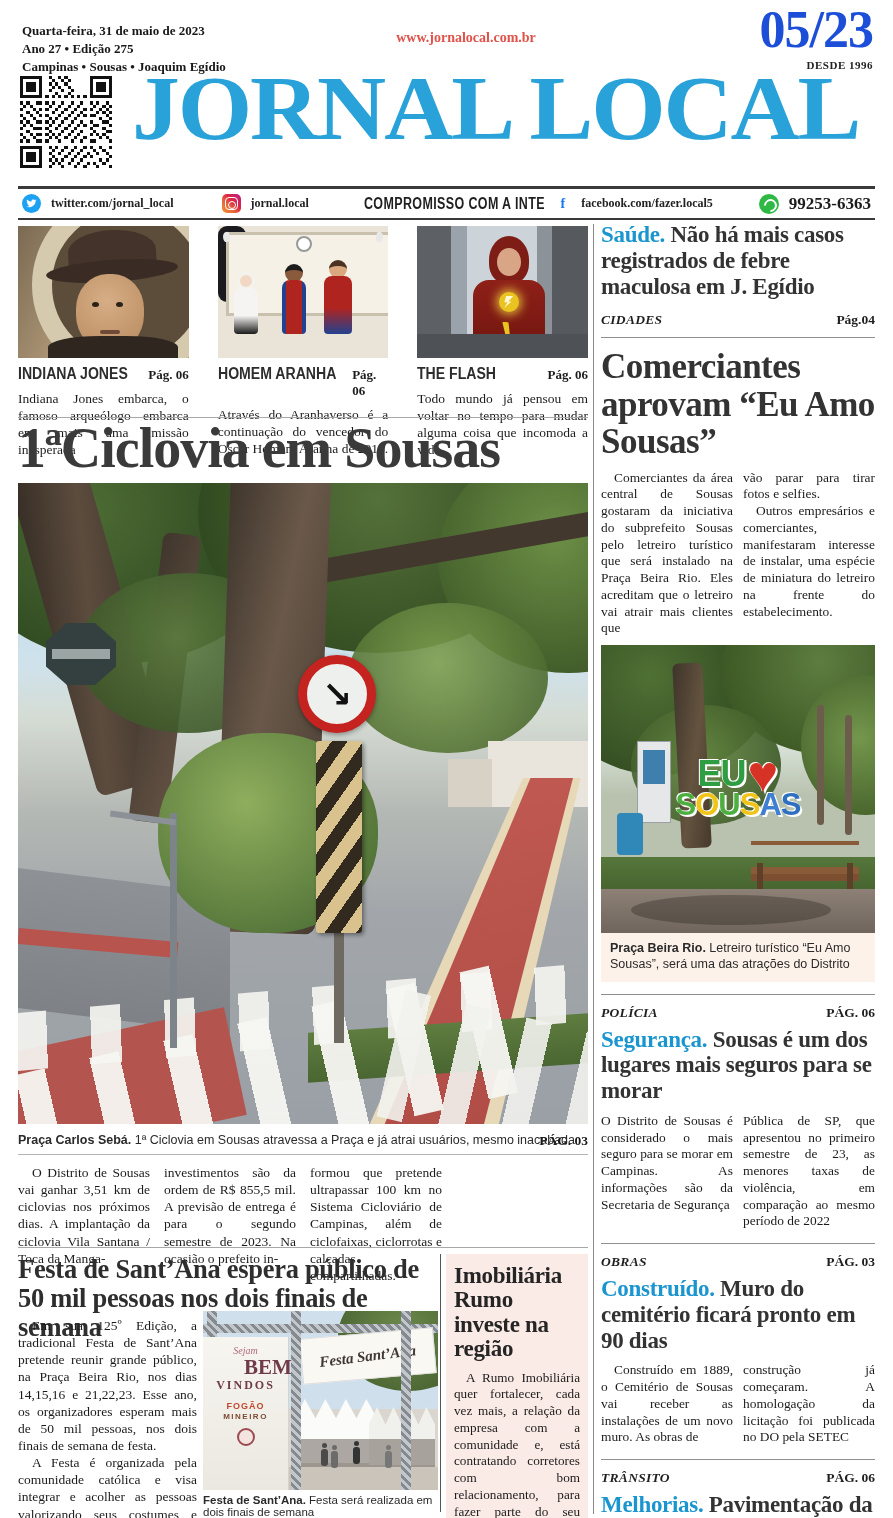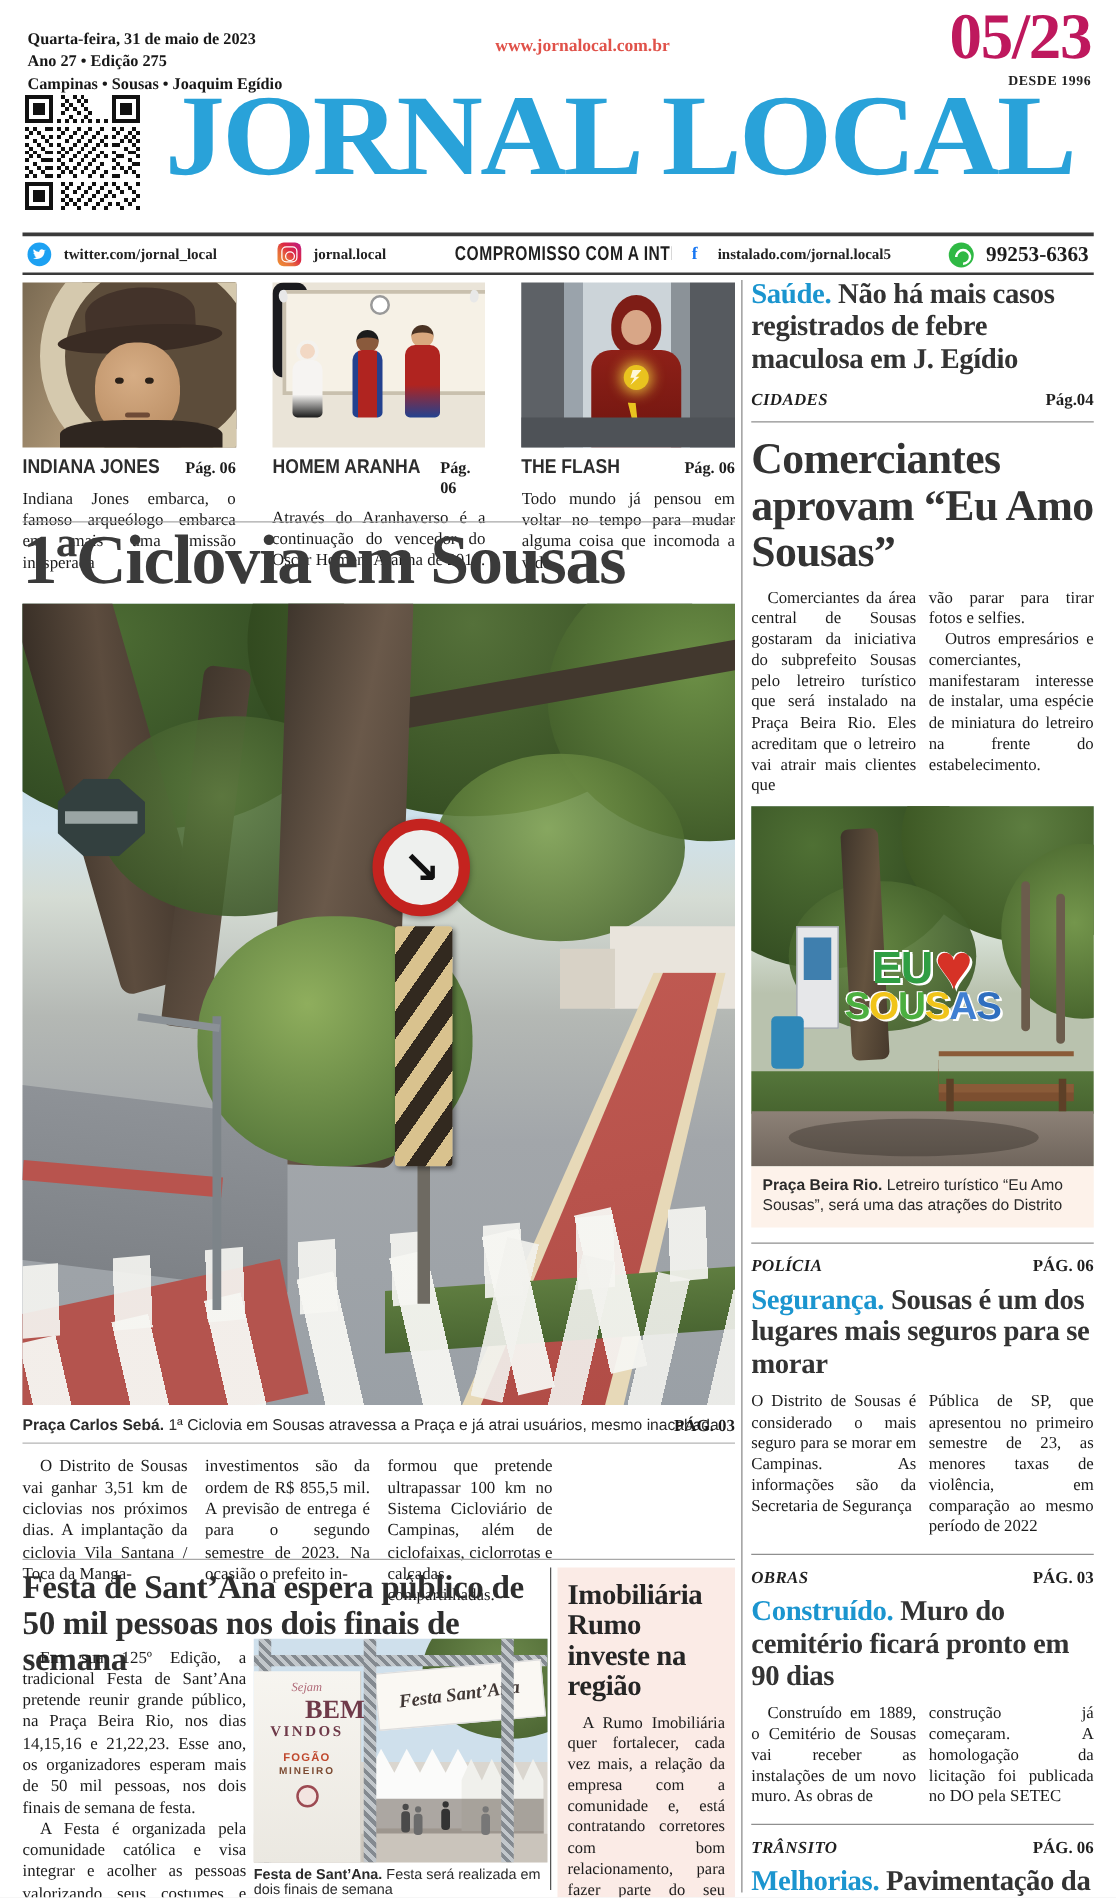--- a/index.html
+++ b/index.html
@@ -3,21 +3,21 @@
 <meta charset="utf-8">
 <style>
   * { margin:0; padding:0; box-sizing:border-box; }
   body { background:#e8e8e8; font-family:"Liberation Serif", serif; }
   .page { position:relative; width:893px; height:1518px; margin:0 auto; background:#fff; overflow:hidden; color:#1c1c1c; }
 
   
   .dateblock { position:absolute; left:22px; top:22px; font:700 13px/1.4 "Liberation Serif", serif; color:#181818; }
   .siteurl { position:absolute; left:0; right:0; top:30px; text-align:center; font:700 14px "Liberation Serif", serif; color:#e0524a;padding-left:39px; }
   .issueblock { position:absolute; right:20px; top:4px; text-align:right; }
-  .issueblock .issue { font:700 52px/1 "Liberation Serif", serif; color:#be185d; letter-spacing:-1px; }
+  .issueblock .issue { font:700 52px/1 "Liberation Serif", serif; color:#1d4ed8; letter-spacing:-1px; }
   .issueblock .since { font:700 11px "Liberation Serif", serif; color:#222; margin-top:3px; letter-spacing:.5px; }
   .qr { position:absolute; left:20px; top:76px; width:92px; height:92px; }
   .masthead { position:absolute; left:132px; top:58px; width:748px; font:700 92px/1.1 "Liberation Serif", serif; color:#29a2d9; letter-spacing:-2px; white-space:nowrap; transform:scaleX(1.04); transform-origin:left; }
 
   .socialbar { position:absolute; left:18px; right:18px; top:186px; height:34px; border-top:3px solid #3a3a3a; border-bottom:2px solid #3a3a3a; display:flex; align-items:center; gap:10px; padding:0 4px; }
   .socialbar .handle { font:700 12px "Liberation Serif", serif; color:#222; }
   .slogan-wrap { flex:1; text-align:center; overflow:hidden; }
   .slogan { display:inline-block; font:700 16px "Liberation Sans", sans-serif; color:#1f1f1f; transform:scaleX(.78); transform-origin:center; white-space:nowrap; letter-spacing:.5px; }
   .phone { font:700 17px "Liberation Serif", serif; color:#1c1c1c; }
   .ic { flex:none; display:inline-flex; align-items:center; justify-content:center; }
@@ -236,21 +236,21 @@
         <svg viewBox="0 0 24 24">
           <path d="M23 5.1c-.8.4-1.7.6-2.6.8.9-.6 1.6-1.5 2-2.5-.9.5-1.9.9-2.9 1.1A4.6 4.6 0 0 0 11.6 8 13 13 0 0 1 2.2 3.2 4.6 4.6 0 0 0 3.6 9.3c-.7 0-1.4-.2-2-.5v.1c0 2.2 1.6 4.1 3.7 4.5-.7.2-1.4.2-2.1.1.6 1.8 2.3 3.1 4.3 3.2A9.2 9.2 0 0 1 .7 18.6 13 13 0 0 0 7.8 20c8.5 0 13.2-7.1 13.2-13.2v-.6c.9-.7 1.7-1.5 2-2.4z"></path>
         </svg>
       </span>
     <span class="handle">twitter.com/jornal_local</span>
     <span style="width:28px"></span>
     <span class="ic ic-ig"></span>
     <span class="handle">jornal.local</span>
     <span class="slogan-wrap"><span class="slogan">COMPROMISSO COM A INTELIGÊNCIA DO LEITOR</span></span>
     <span class="ic ic-fb">f</span>
-    <span class="handle">instalado.com/jornal.local5</span>
+    <span class="handle">facebook.com/fazer.local5</span>
     <span style="width:26px"></span>
     <span class="ic ic-wa"></span>
     <span class="phone">99253-6363</span>
   </div>
 
   <div class="movies">
     <div class="mv">
       <div class="mv-img sc-ij">
         <div class="arch"></div>
           <div class="hatcrown"></div>

